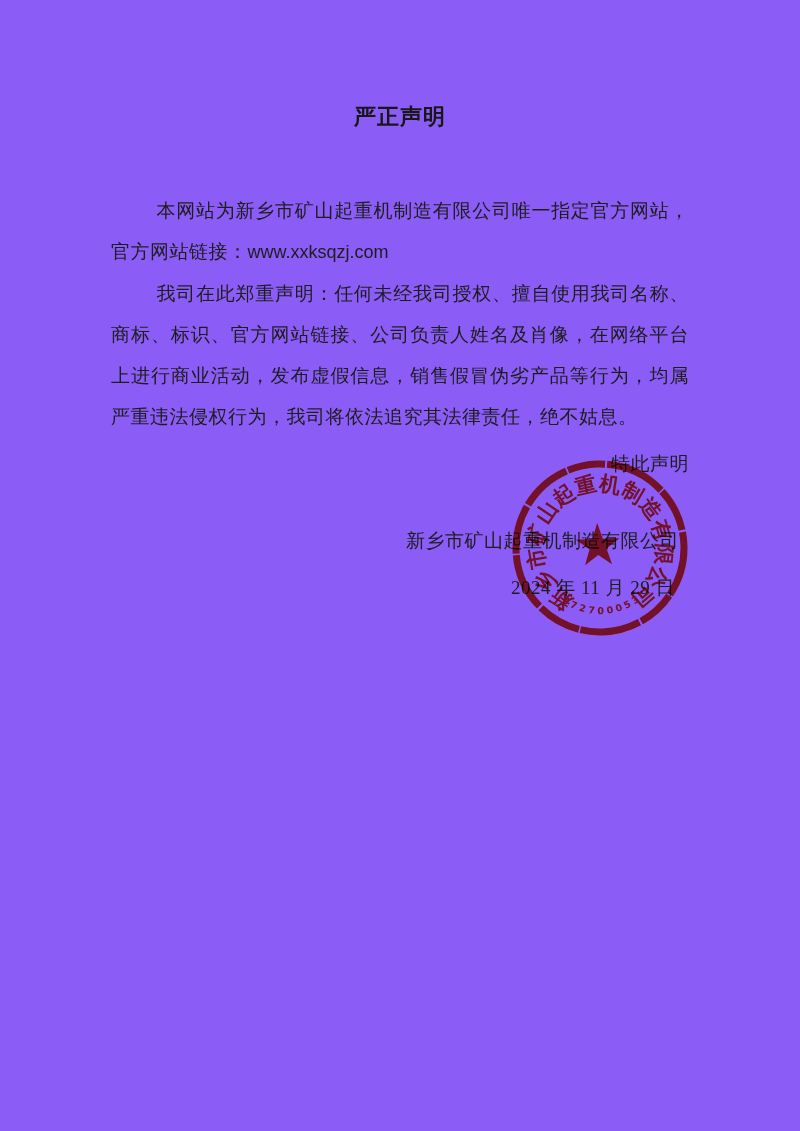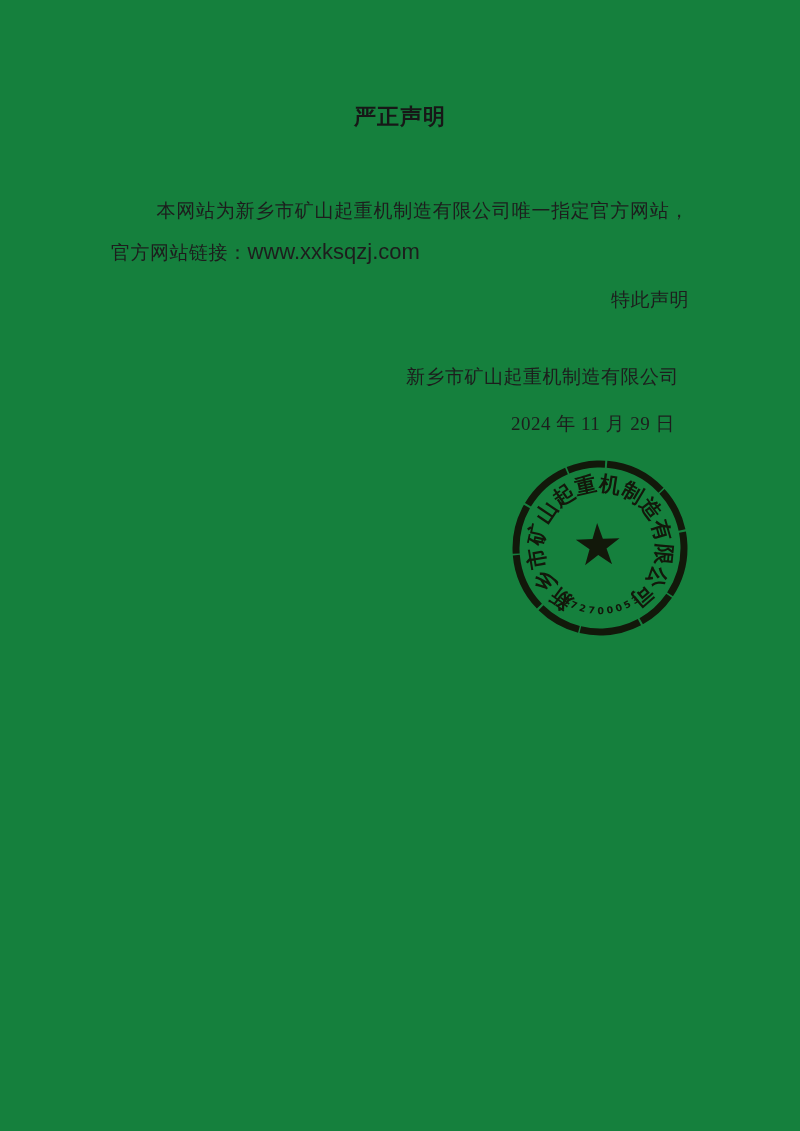--- a/index.html
+++ b/index.html
@@ -4,21 +4,21 @@
 <style>
   html, body {
     margin: 0;
     padding: 0;
     background: #ffffff;
   }
   .page {
     position: relative;
     width: 800px;
     height: 1131px;
-    background: #15803d;
+    background: #8b5cf6;
     overflow: hidden;
     font-family: "Liberation Serif", "DejaVu Serif", serif;
     color: #1d1d1d;
   }
   .doc-title {
     margin: 0;
     padding-top: 102px;
     text-align: center;
     font-size: 22px;
     font-weight: bold;
@@ -34,21 +34,21 @@
     letter-spacing: 0.5px;
   }
   .doc-body p {
     margin: 0;
   }
   .para-indent {
     text-indent: 2.4em;
   }
   .domain-text {
     font-family: "Liberation Sans", "DejaVu Sans", sans-serif;
-    font-size: 22px;
+    font-size: 18px;
     letter-spacing: 0;
   }
   .closing {
     margin-top: 6px !important;
     text-align: right;
   }
   .signature-block {
     margin-top: 36px;
     text-align: right;
   }
@@ -89,20 +89,21 @@
 <body>
 
 <div class="page">
 
   <h1 class="doc-title">严正声明</h1>
 
   <div class="doc-body">
 
     <p class="para-indent"><span>本网站为新乡市矿山起重机制造有限公司唯一指定官方网站，官方网站链接：</span><span class="domain-text">www.xxksqzj.com</span></p>
 
+    <p class="para-indent">我司在此郑重声明：任何未经我司授权、擅自使用我司名称、商标、标识、官方网站链接、公司负责人姓名及肖像，在网络平台上进行商业活动，发布虚假信息，销售假冒伪劣产品等行为，均属严重违法侵权行为，我司将依法追究其法律责任，绝不姑息。</p>
 
     <p class="closing">特此声明</p>
 
     <div class="signature-block">
       <p class="signature-company">新乡市矿山起重机制造有限公司</p>
       <p class="signature-date num">2024 年 11 月 29 日</p>
     </div>
 
   </div>
 

